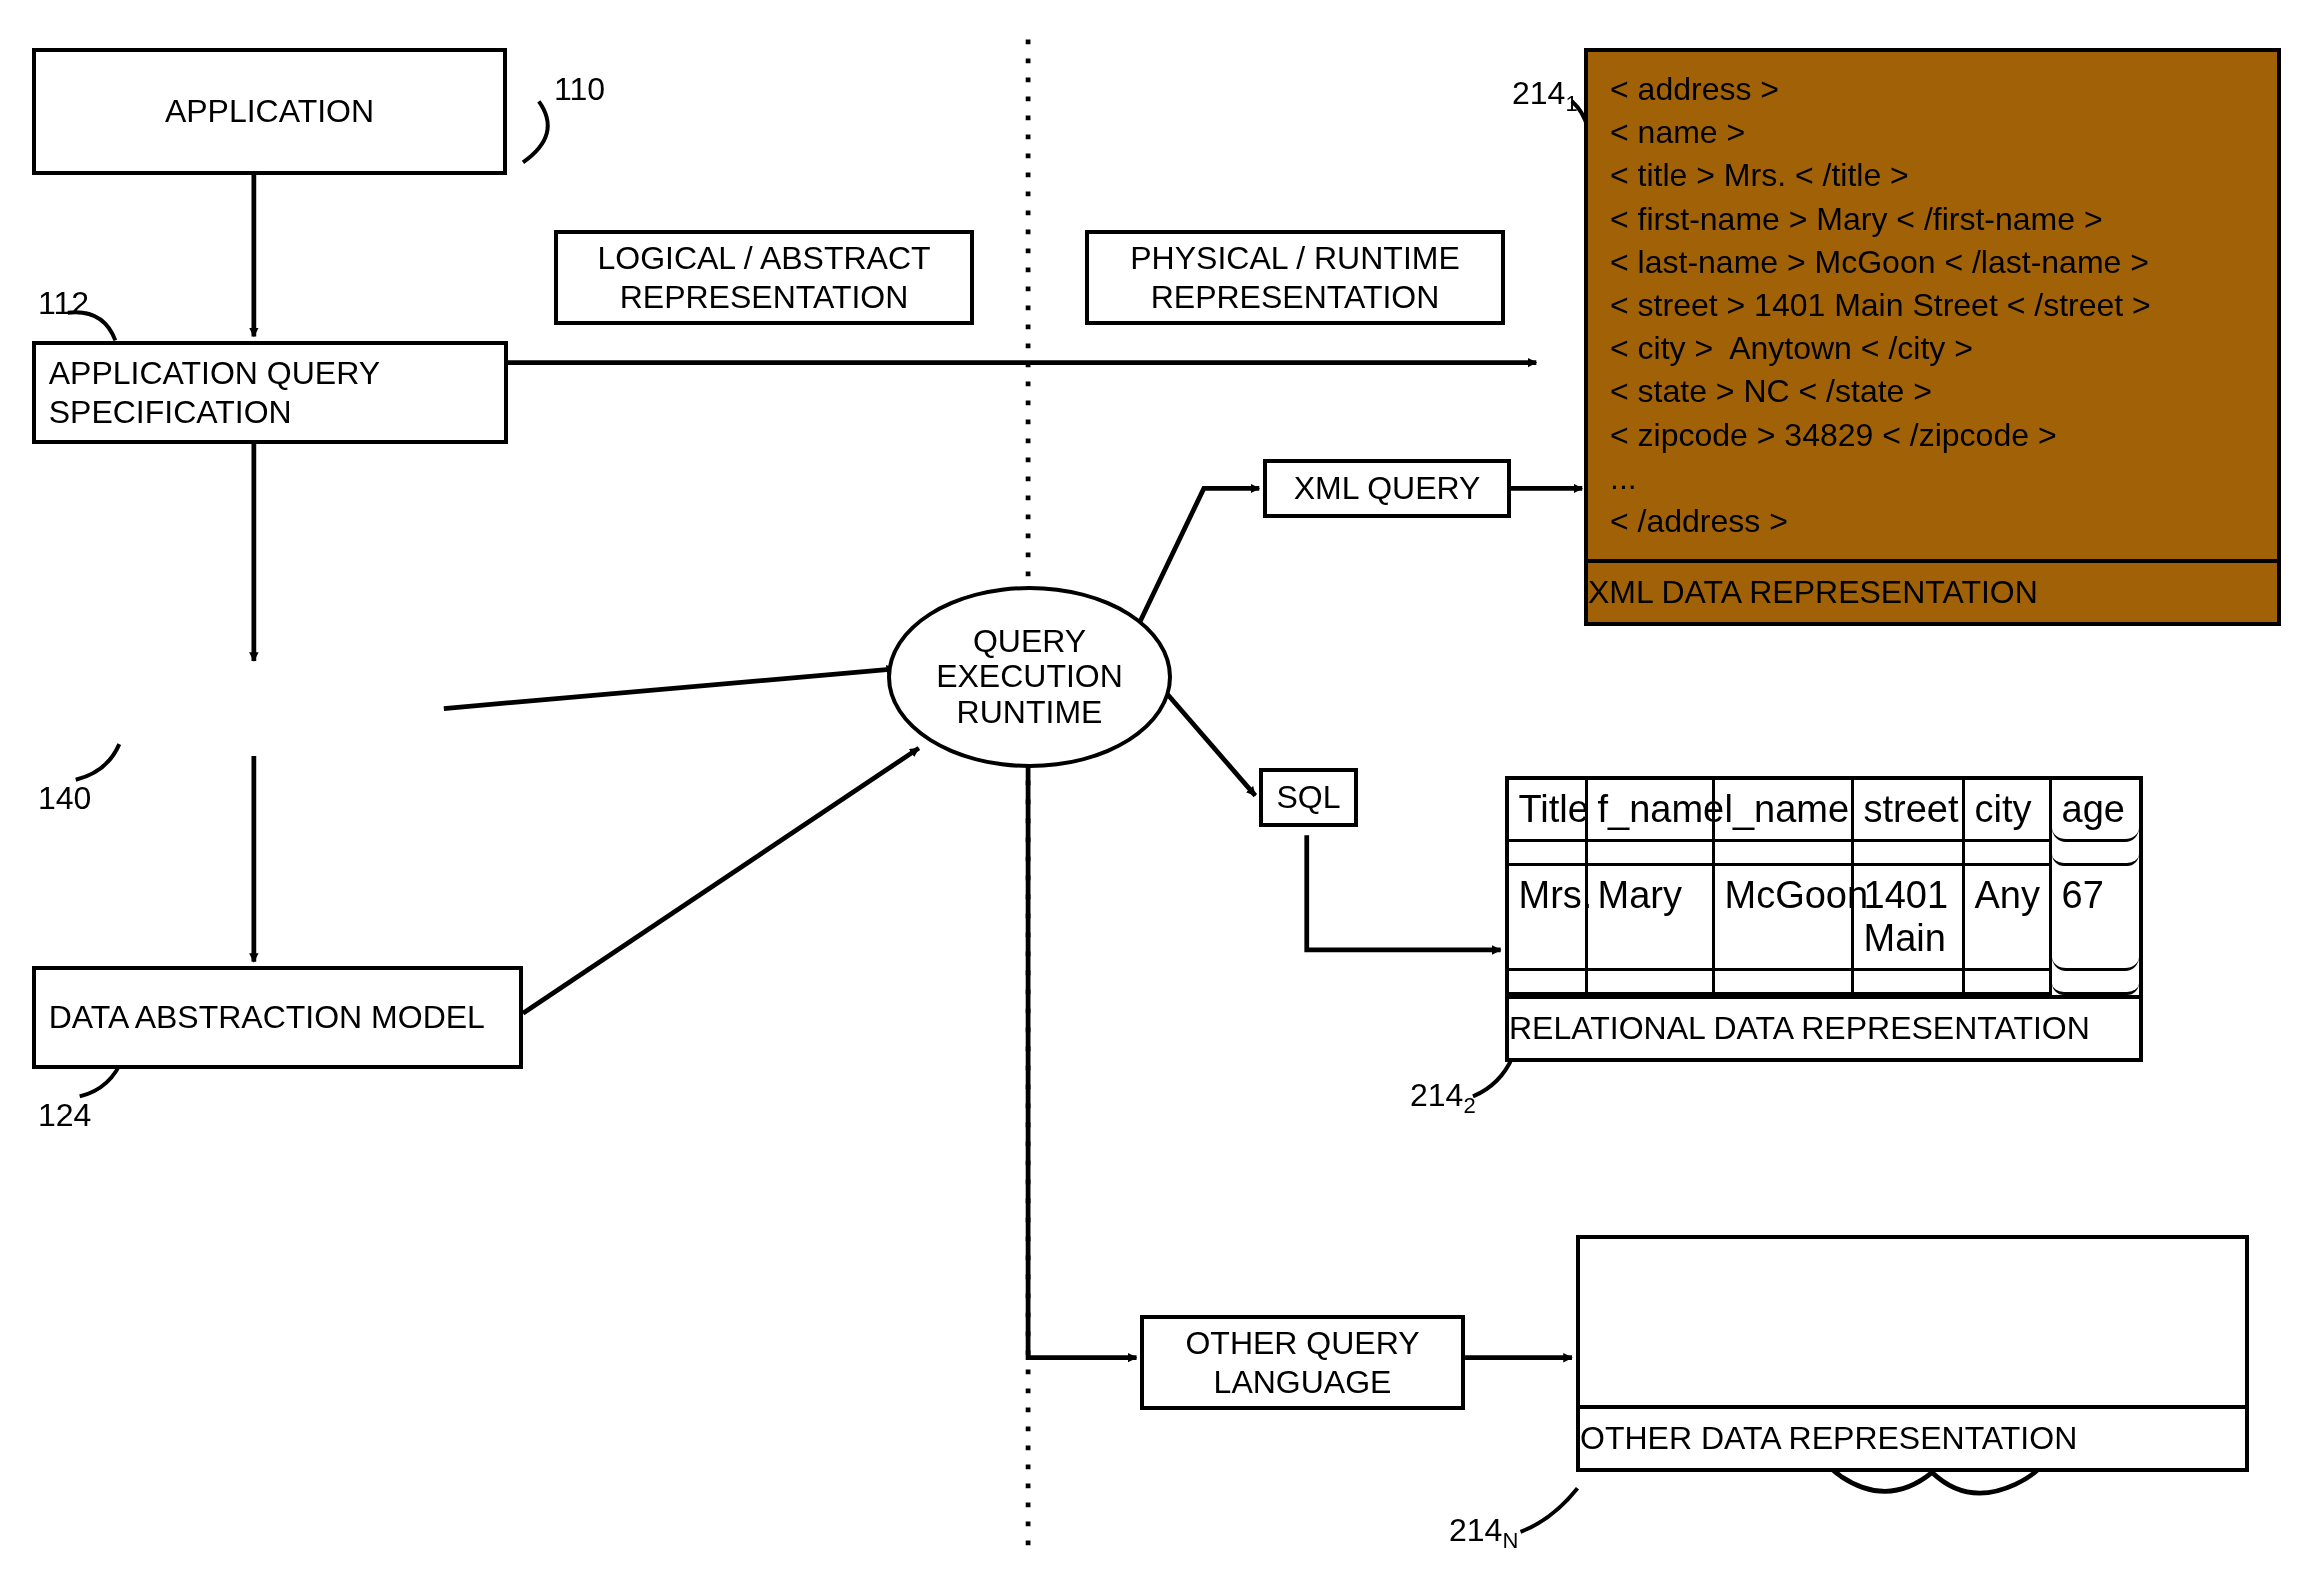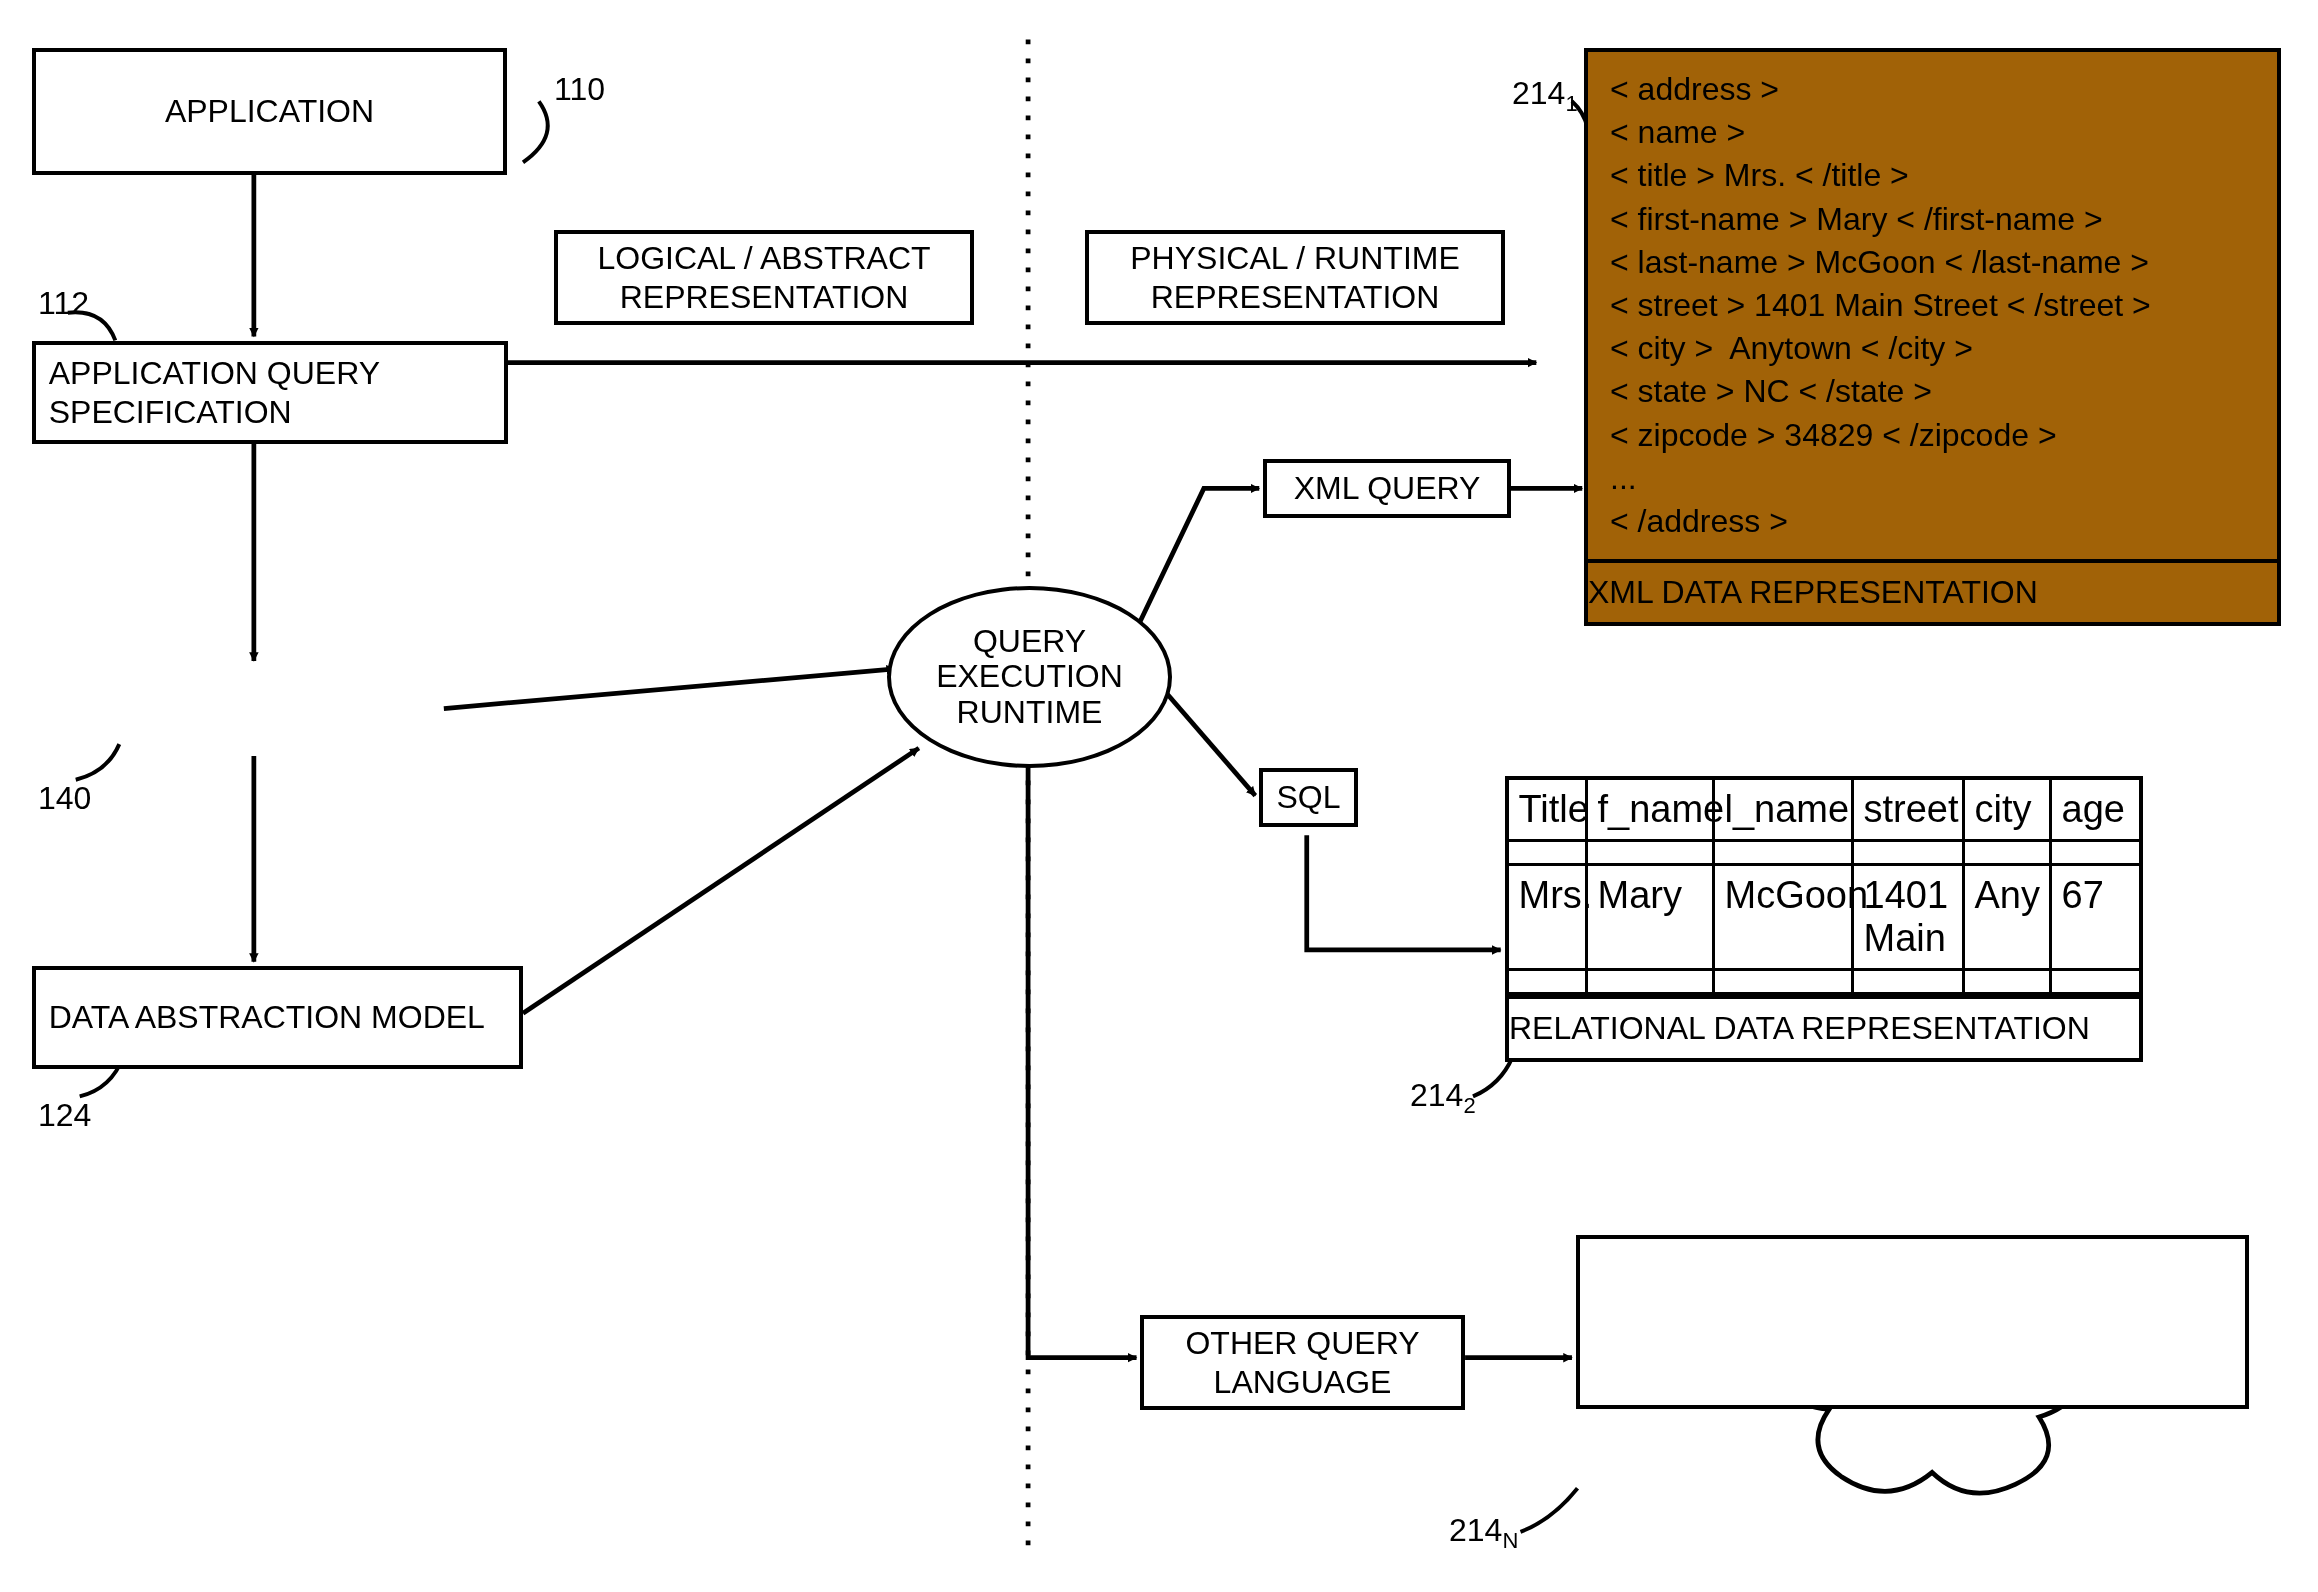--- a/index.html
+++ b/index.html
@@ -81,21 +81,21 @@
     grid-template-columns: 79px 127px 139px 111px 87px 87px;
   }
   .rel-grid > div {
     border-right: 3.2px solid #000;
     border-bottom: 3.2px solid #000;
     padding: 8px 9.5px;
     font-size: 38px;
     display: flex;
     align-items: flex-start;
   }
-  .rel-grid > div:nth-child(6n) { border-right: none; }
+  .rel-grid > div:nth-child(6n) { border-right: none; border-radius: 14px; }
   .rel-grid .hdr { font-weight: 400; }
   .rel-grid .thin { min-height: 24px; padding: 0; }
   .rel-grid .tall { min-height: 95px; }
   .other-box {
     position: absolute;
     border: 4.8px solid #000;
     background: #fff;
   }
   .blob-area {
     height: 166px;
@@ -244,19 +244,20 @@
         <div class="thin"></div>
       </div>
     <div class="footer-strip">RELATIONAL DATA REPRESENTATION</div>
   </div>
   <div class="label" style="left:1410px; top:1077px;">
     <span>214</span><span class="sub">2</span>
   </div>
 
   <div class="other-box" style="left:1576px; top:1235px; width:673px;">
     <div class="blob-area"></div>
+    <div class="footer-strip">OTHER DATA REPRESENTATION</div>
   </div>
   <div class="label" style="left:1449px; top:1512px;">
     <span>214</span><span class="sub">N</span>
   </div>
 
 </div>
 
 
 </body></html>

